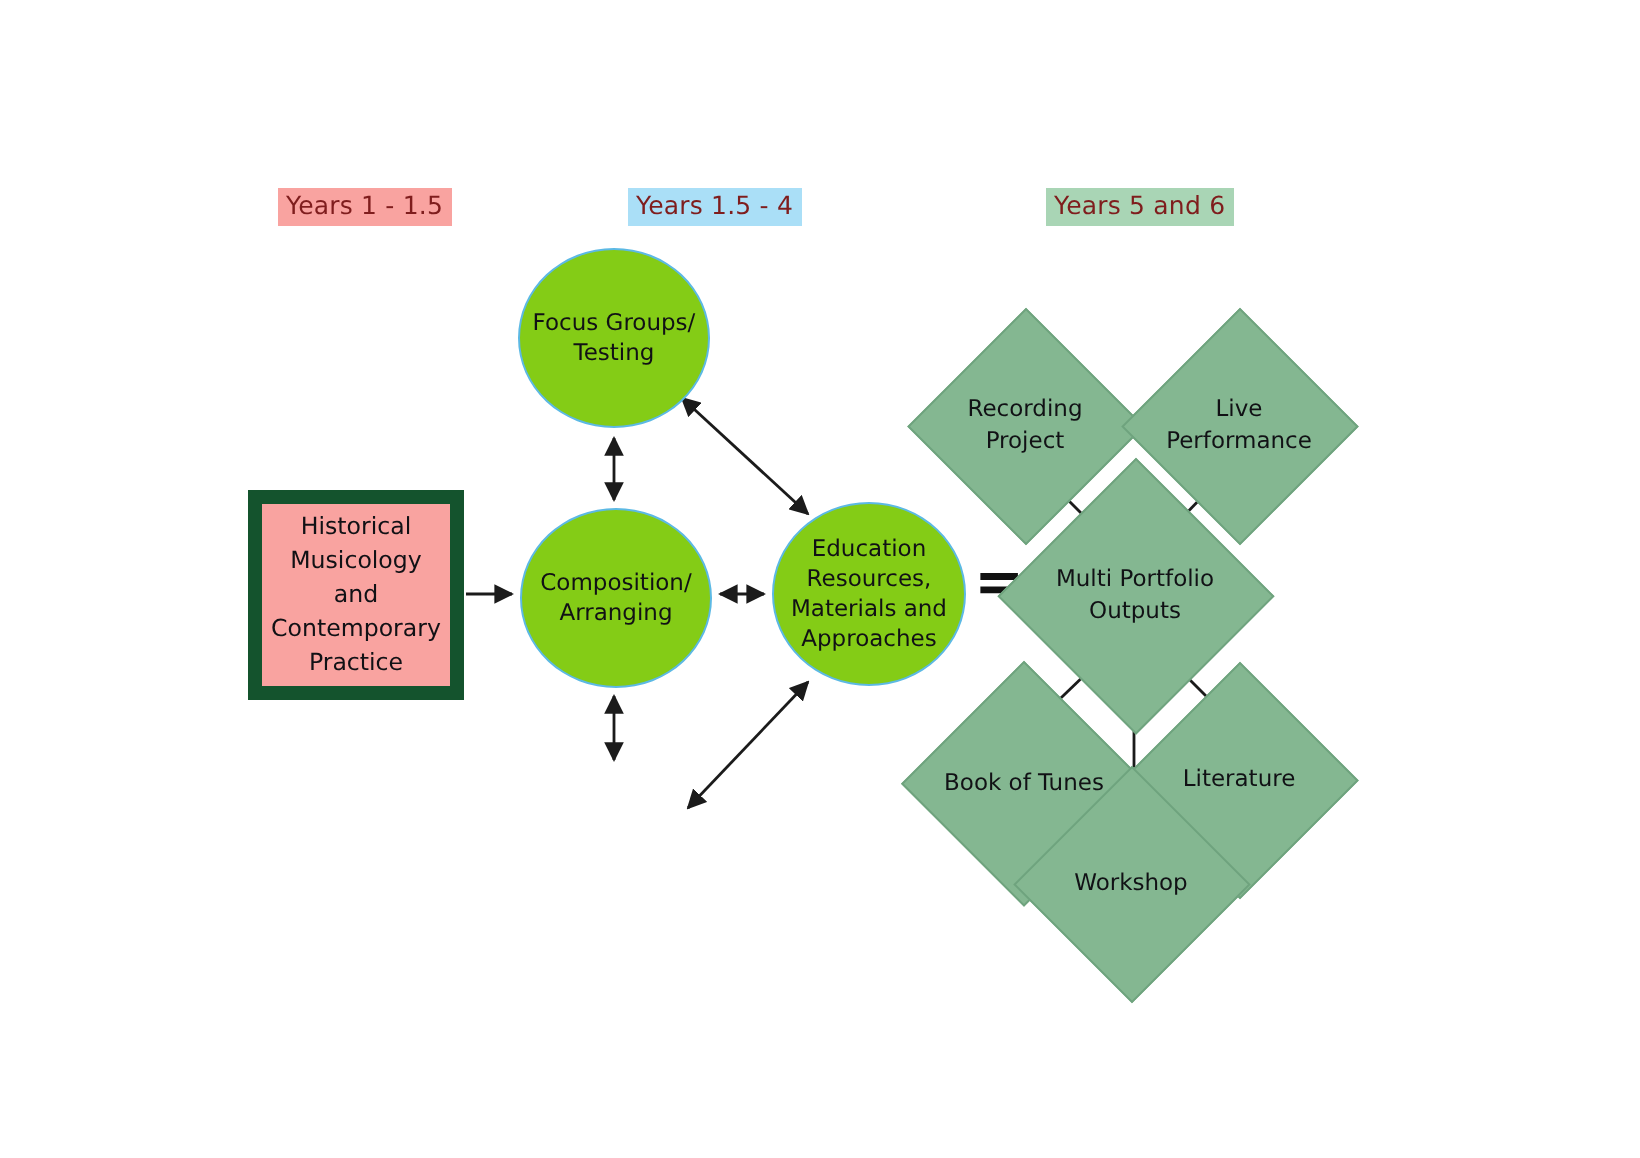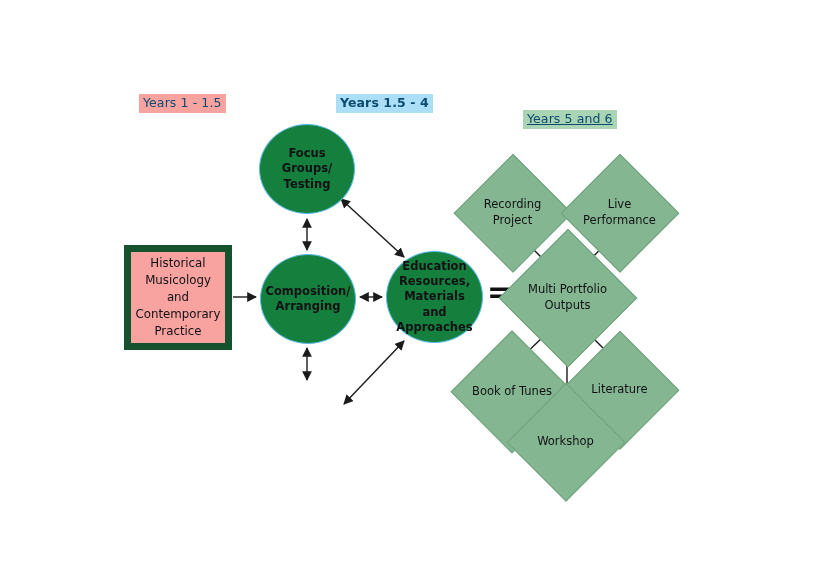--- a/index.html
+++ b/index.html
@@ -26,21 +26,21 @@
     width: 820px;
     height: 579px;
     pointer-events: none;
   }
   .phase-label {
     position: absolute;
     font-size: 12.5px;
     line-height: 1.1;
     padding: 2px 4px 3px 4px;
     white-space: nowrap;
-    color: #0c4a6e;
+    color: #7f1d1d;
     letter-spacing: 0.1px;
   }
   .node {
     position: absolute;
     display: flex;
     align-items: center;
     justify-content: center;
     text-align: center;
     box-sizing: border-box;
   }
@@ -55,24 +55,23 @@
   }
   .rect-node {
     background: #f9a3a0;
     border: 7px solid #14532d;
   }
   .rect-node .node-label {
     font-size: 11.8px;
     line-height: 1.45;
   }
   .circle-node {
-    background: #15803d;
+    background: #84cc16;
     border-radius: 50%;
     border: 1px solid #5cb9e4;
-    font-weight: bold;
   }
   .diamond-node {
     background: transparent;
     border: 0;
   }
   .diamond-node .diamond-shape {
     position: absolute;
     left: 50%;
     top: 50%;
     width: 71%;
@@ -128,25 +127,25 @@
       <line x1="590" y1="335" x2="615" y2="360" marker-end="url(#arrowEnd)"></line>
 
       <line x1="567" y1="350" x2="567" y2="408" marker-end="url(#arrowEnd)"></line>
     </g>
   </svg>
 
   <div class="phase-label" style="left:139px; top:94px; background:#f9a3a0;">
     <span>Years 1 - 1.5</span>
   </div>
 
-  <div class="phase-label" style="left:336px; top:94px; background:#aadff7;font-weight:bold;">
+  <div class="phase-label" style="left:314px; top:94px; background:#aadff7;">
     <span>Years 1.5 - 4</span>
   </div>
 
-  <div class="phase-label" style="left:523px; top:110px; background:#a9d5b5;text-decoration:underline;">
+  <div class="phase-label" style="left:523px; top:94px; background:#a9d5b5;">
     <span>Years 5 and 6</span>
   </div>
 
   <div class="node rect-node" style="left:124px; top:245px; width:108px; height:105px;">
     <span class="node-label">Historical
 Musicology and
 Contemporary
 Practice</span>
   </div>
 

